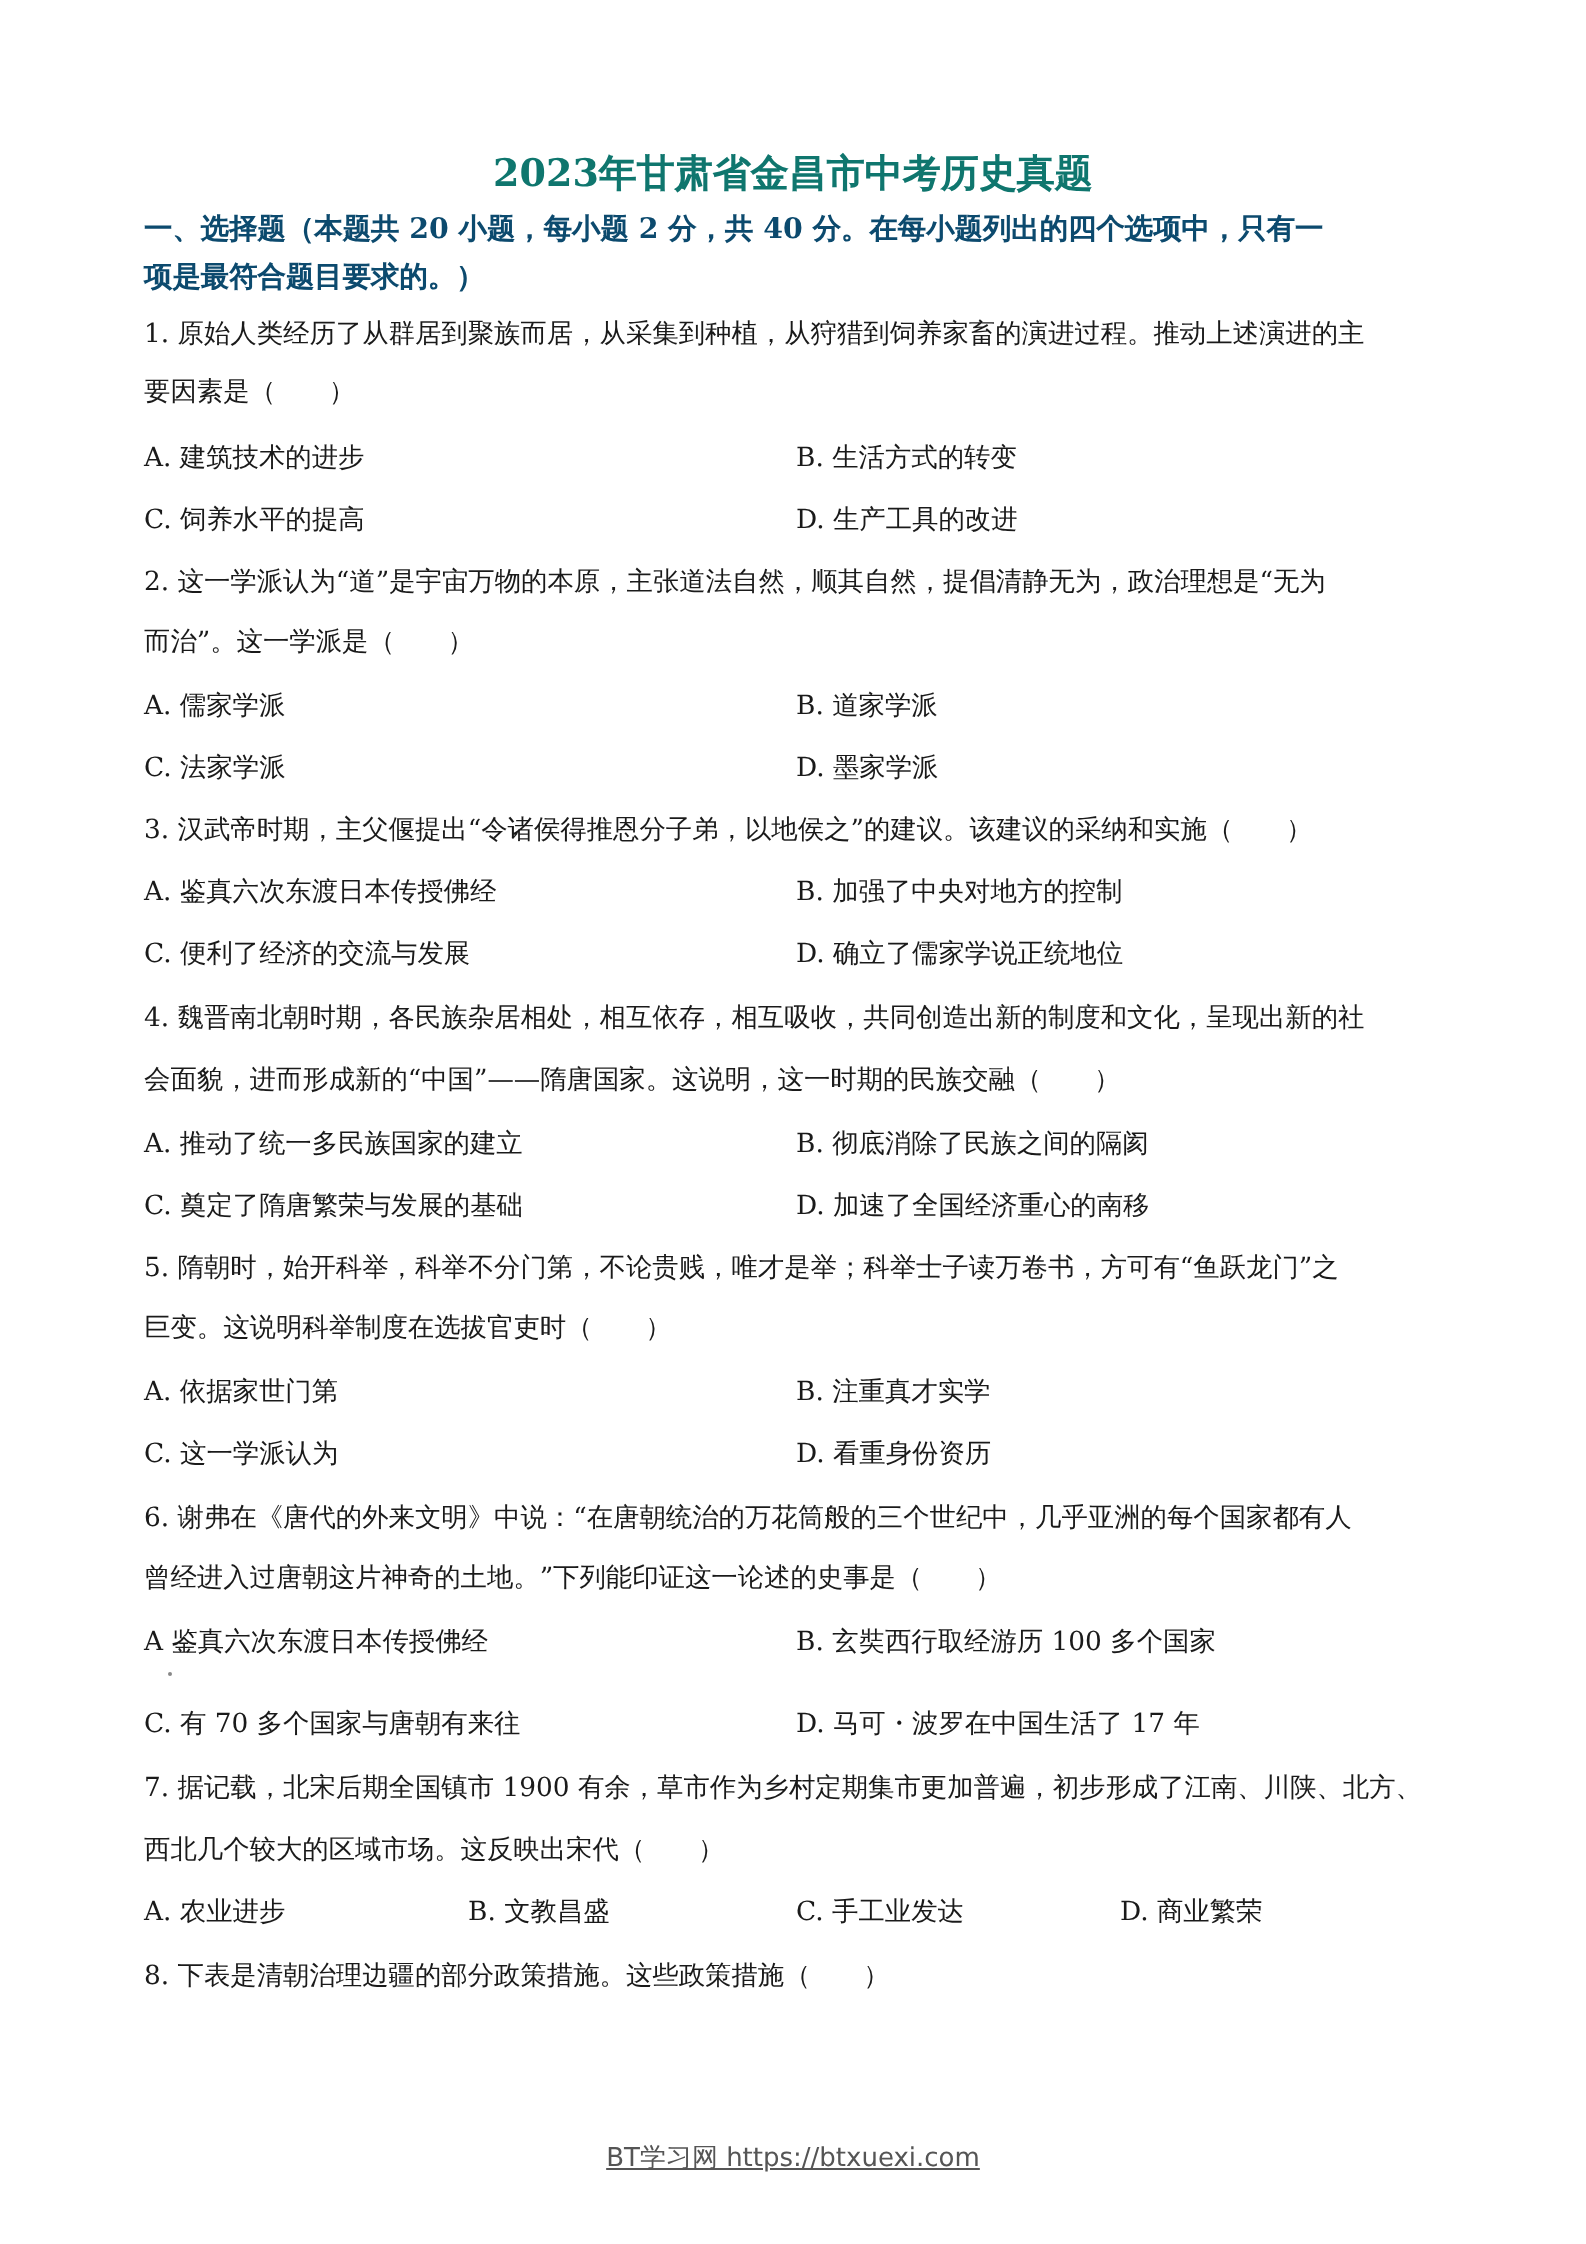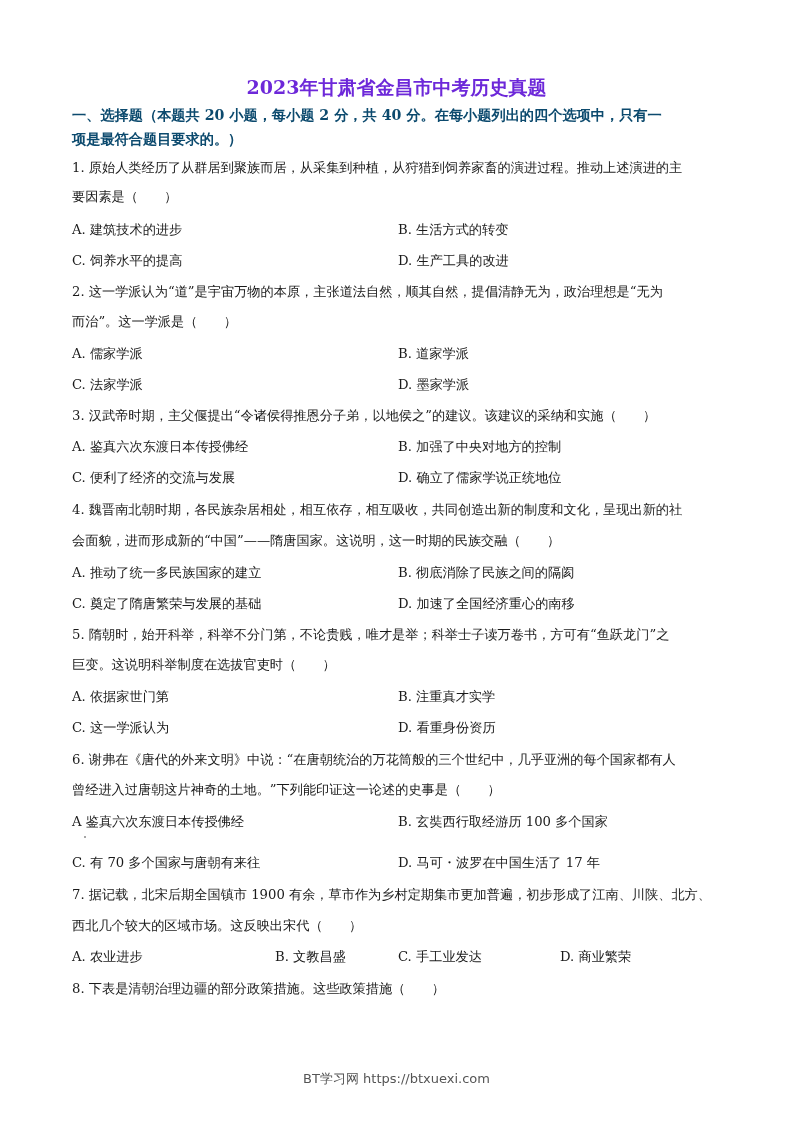--- a/index.html
+++ b/index.html
@@ -1,27 +1,27 @@
 <!DOCTYPE html>
 <html><head>
 <meta charset="utf-8">
 <style>
   html, body { margin: 0; padding: 0; background: #ffffff; }
   body { width: 793px; height: 1122px; position: relative; overflow: hidden;
          font-family: "DejaVu Serif", "Liberation Serif", serif; color: #1a1a1a; }
   .line { position: absolute; left: 72px; white-space: nowrap; font-size: 13.2px; line-height: 20px; }
   .title { position: absolute; left: 0; width: 793px; top: 74px; text-align: center;
-           font-size: 19px; font-weight: bold; line-height: 26px; color: #6d28d9; }
+           font-size: 19px; font-weight: bold; line-height: 26px; color: #0f766e; }
   .section { position: absolute; left: 72px; font-size: 14.2px; font-weight: bold; line-height: 22px; color: #0c4a6e; white-space: nowrap; }
   .opt { position: absolute; white-space: nowrap; font-size: 13.2px; line-height: 20px; }
   .col-a { left: 72px; }
   .col-b { left: 398px; }
-  .q4a { left: 72px; } .q4b { left: 234px; margin-left: 41px; } .q4c { left: 398px; } .q4d { left: 560px; }
+  .q4a { left: 72px; } .q4b { left: 234px; } .q4c { left: 398px; } .q4d { left: 560px; }
   .footer { position: absolute; left: 0; width: 793px; top: 1070px; text-align: center;
-            font-family: "DejaVu Sans", "Liberation Sans", sans-serif; font-size: 13px; color: #555; }
+            font-family: "DejaVu Sans", "Liberation Sans", sans-serif; font-size: 13px; color: #555; text-decoration: underline; }
   .dot { position: absolute; left: 84px; top: 836px; width: 2px; height: 2px; background: #888; border-radius: 50%; }
 </style>
 </head>
 <body>
 
 <div class="title">2023年甘肃省金昌市中考历史真题</div>
 
 <div class="section" style="top:104px">一、选择题（本题共 20 小题，每小题 2 分，共 40 分。在每小题列出的四个选项中，只有一</div>
 <div class="section" style="top:128px">项是最符合题目要求的。）</div>
 

